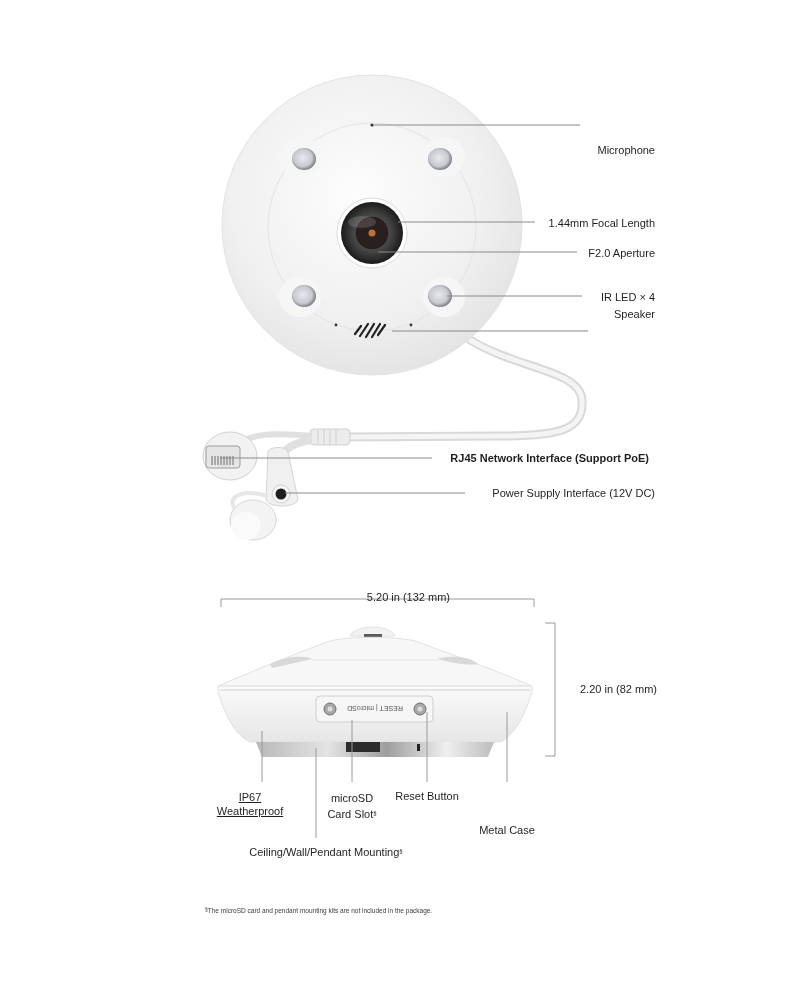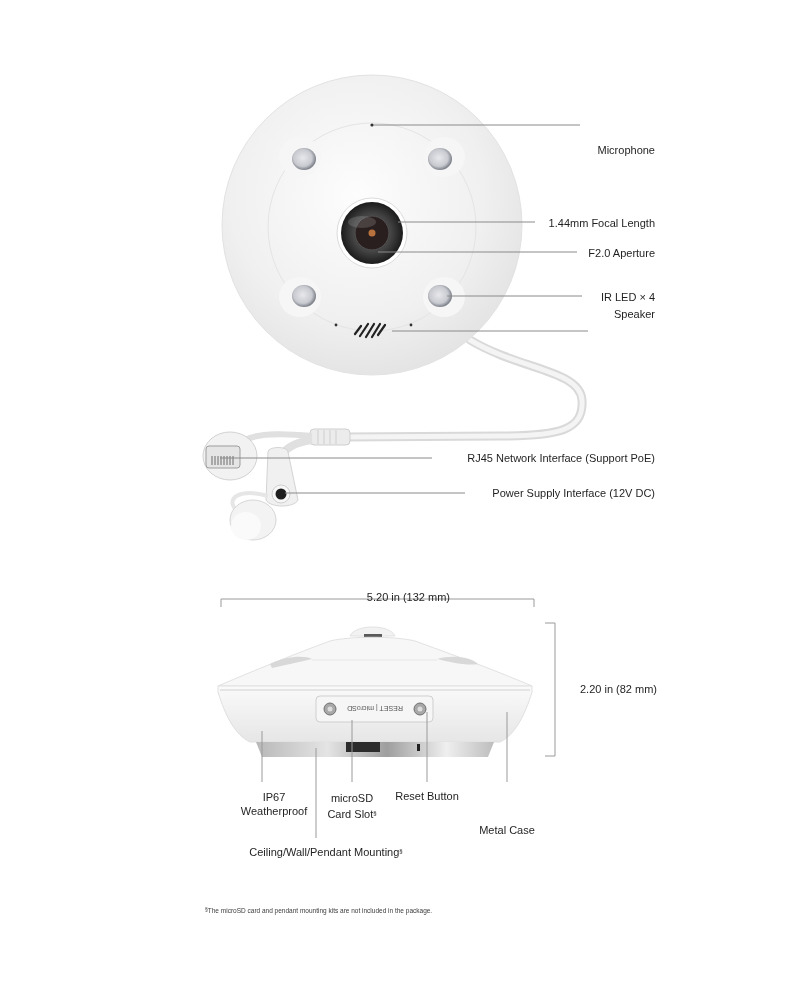--- a/index.html
+++ b/index.html
@@ -182,27 +182,27 @@
     <line x1="427" y1="712" x2="427" y2="782"></line>
     <line x1="507" y1="712" x2="507" y2="782"></line>
   </g>
 </svg>
 
 <div class="lbl right" style="right:151px; top:120px;margin-top:24px;">Microphone</div>
 <div class="lbl right" style="right:151px; top:217px;">1.44mm Focal Length</div>
 <div class="lbl right" style="right:151px; top:247px;">F2.0 Aperture</div>
 <div class="lbl right" style="right:151px; top:291px;">IR LED × 4</div>
 <div class="lbl right" style="right:151px; top:308px;">Speaker</div>
-<div class="lbl right" style="right:151px; top:452px;">RJ45 Network Interface (Support PoE)</div>
+<div class="lbl right" style="right:157px; top:452px;font-weight:bold;">RJ45 Network Interface (Support PoE)</div>
 <div class="lbl right" style="right:151px; top:487px;">Power Supply Interface (12V DC)</div>
 
 <div class="lbl center" style="left:310px; width:140px; top:591px;text-align:right;">5.20 in (132 mm)</div>
 <div class="lbl" style="left:580px; top:683px;">2.20 in (82 mm)</div>
 
-<div class="lbl center" style="left:234px; width:80px; top:790px; line-height:14px;">
+<div class="lbl center" style="left:210px; width:80px; top:790px; line-height:14px;text-decoration:underline;">
   <div>IP67</div>
   <div>Weatherproof</div>
 </div>
 
 <div class="lbl center" style="left:312px; width:80px; top:790px; line-height:16px;">
   <div>microSD</div>
   <div><span>Card Slot</span><sup class="sec">§</sup></div>
 </div>
 
 <div class="lbl center" style="left:387px; width:80px; top:790px;">Reset Button</div>

